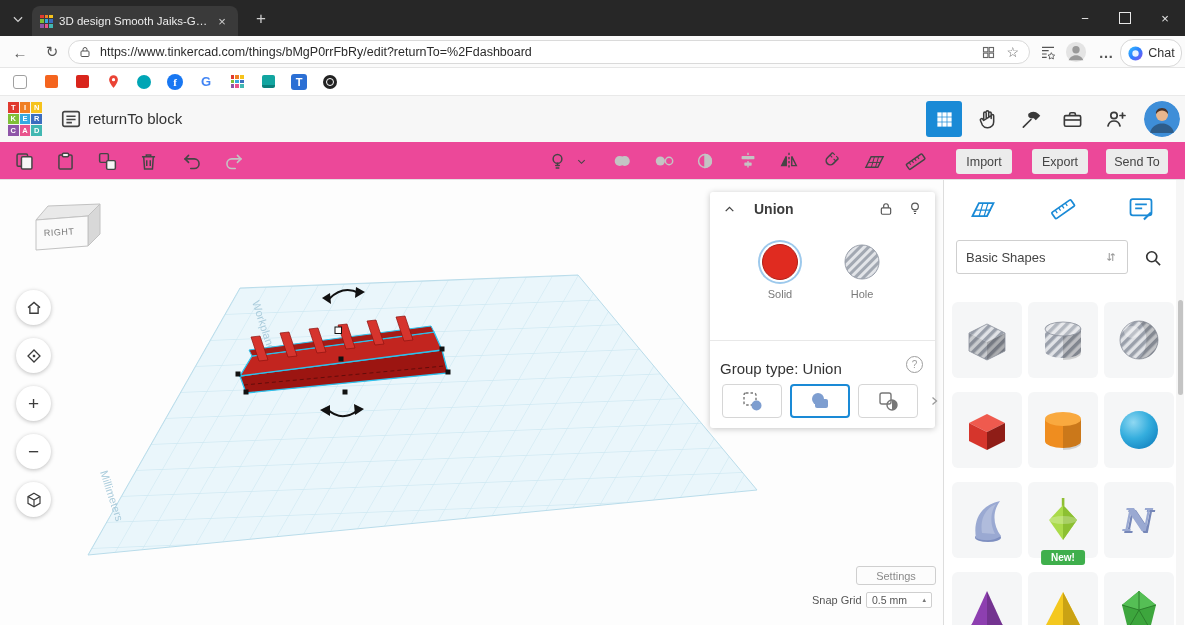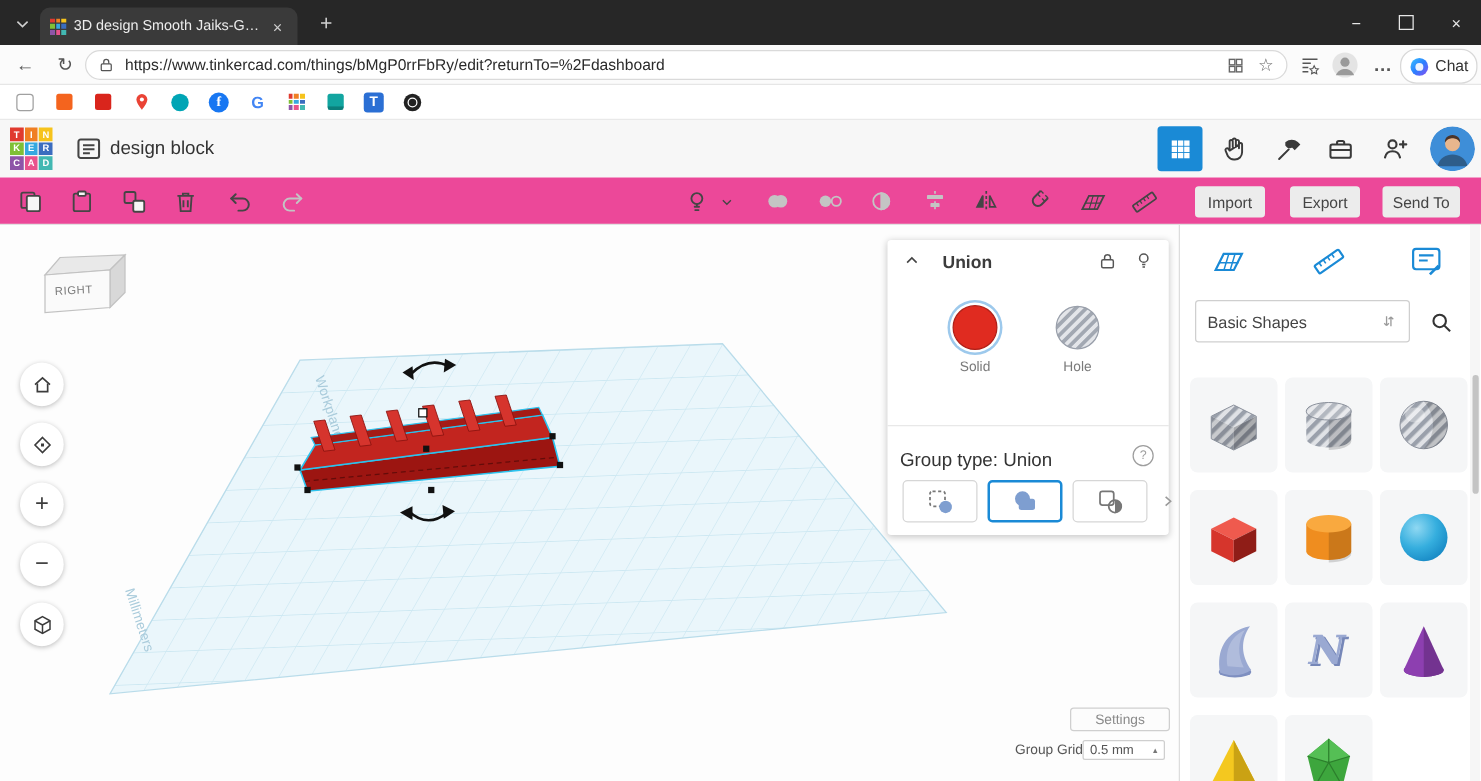--- a/index.html
+++ b/index.html
@@ -202,21 +202,21 @@
       <span style="background:#8e55a8">C</span>
       <span style="background:#e8538c">A</span>
       <span style="background:#42b8b2">D</span>
     </div>
     <div class="hbtn" style="left:56px;top:8px;width:30px;height:30px;">
       <svg width="22" height="22" viewBox="0 0 24 24" stroke="#444" fill="none" stroke-width="1.8">
           <rect x="3" y="4" width="18" height="16" rx="2"></rect>
           <path d="M7 9h10M7 12.5h10M7 16h6"></path>
         </svg>
     </div>
-    <div class="design-title">design block</div>
+    <div class="design-title">returnTo block</div>
     <div class="hbtn active" style="left:926px;">
       <svg width="19" height="19" viewBox="0 0 24 24" fill="#fff">
           <rect x="3" y="3" width="5.4" height="5.4"></rect>
           <rect x="9.3" y="3" width="5.4" height="5.4"></rect>
           <rect x="15.6" y="3" width="5.4" height="5.4"></rect>
           <rect x="3" y="9.3" width="5.4" height="5.4"></rect>
           <rect x="9.3" y="9.3" width="5.4" height="5.4"></rect>
           <rect x="15.6" y="9.3" width="5.4" height="5.4"></rect>
           <rect x="3" y="15.6" width="5.4" height="5.4"></rect>
           <rect x="9.3" y="15.6" width="5.4" height="5.4"></rect>
@@ -494,21 +494,21 @@
       </div>
     </div>
 
     <div class="collapse-handle">
       <svg width="12" height="18" viewBox="0 0 24 24" stroke="#9a9a9a" fill="none" stroke-width="2.6">
           <path d="M9 5l8 7-8 7"></path>
         </svg>
     </div>
 
     <div class="settings-btn">Settings</div>
-    <div class="snap-label">Group Grid</div>
+    <div class="snap-label">Snap Grid</div>
     <div class="snap-select">
       <span>0.5 mm</span>
       <span style="font-size:7px;color:#777;">▴</span>
     </div>
   </div>
 
   <div class="shapespanel">
     <div class="panelic" style="left:24px;">
         <svg width="28" height="28" viewBox="0 0 24 24" stroke="#1a8ad6" fill="none" stroke-width="1.5">
           <path d="M3 18L8.5 7H21l-5.5 11z"></path>
@@ -615,20 +615,29 @@
       </div>
       <div class="cell">
         <svg width="54" height="54" viewBox="0 0 54 54">
             <ellipse cx="28" cy="44.5" rx="13" ry="4.5" fill="#7e8fc0"></ellipse>
             <path d="M16 45C13 28 20 12 40 8 32 19 33 32 41 43 34 48 24 48.5 16 45z" fill="#9aa9d2"></path>
             <path d="M22 40C20 28 24 16 36 11 30 20 30 31 35 41z" fill="rgba(255,255,255,0.22)"></path>
           </svg>
       </div>
       <div class="cell">
         <svg width="54" height="54" viewBox="0 0 54 54">
+            <rect x="25.8" y="5" width="2.6" height="8" fill="#8fbf34"></rect>
+            <polygon points="27,12 41,27 27,47 13,27" fill="#aadb4a"></polygon>
+            <polygon points="27,12 41,27 27,47" fill="#8cc032"></polygon>
+            <ellipse cx="27" cy="27" rx="14" ry="4" fill="rgba(255,255,255,0.25)"></ellipse>
+          </svg>
+        <span class="newbadge">New!</span>
+      </div>
+      <div class="cell">
+        <svg width="54" height="54" viewBox="0 0 54 54">
             <text x="13" y="40" font-size="32" font-weight="bold" font-style="italic" fill="#7687b8" font-family="DejaVu Serif, serif">N</text>
             <text x="11" y="38" font-size="32" font-weight="bold" font-style="italic" fill="#9aa9d2" font-family="DejaVu Serif, serif">N</text>
           </svg>
       </div>
       <div class="cell">
         <svg width="54" height="54" viewBox="0 0 54 54">
             <ellipse cx="27" cy="43" rx="16" ry="5.5" fill="#6d2b8c"></ellipse>
             <path d="M27 8L43 43a16 5.5 0 0 1-32 0z" fill="#8d3fb0"></path>
             <path d="M27 8L43 43a16 5.5 0 0 1-16 5.5z" fill="rgba(0,0,0,0.18)"></path>
           </svg>

